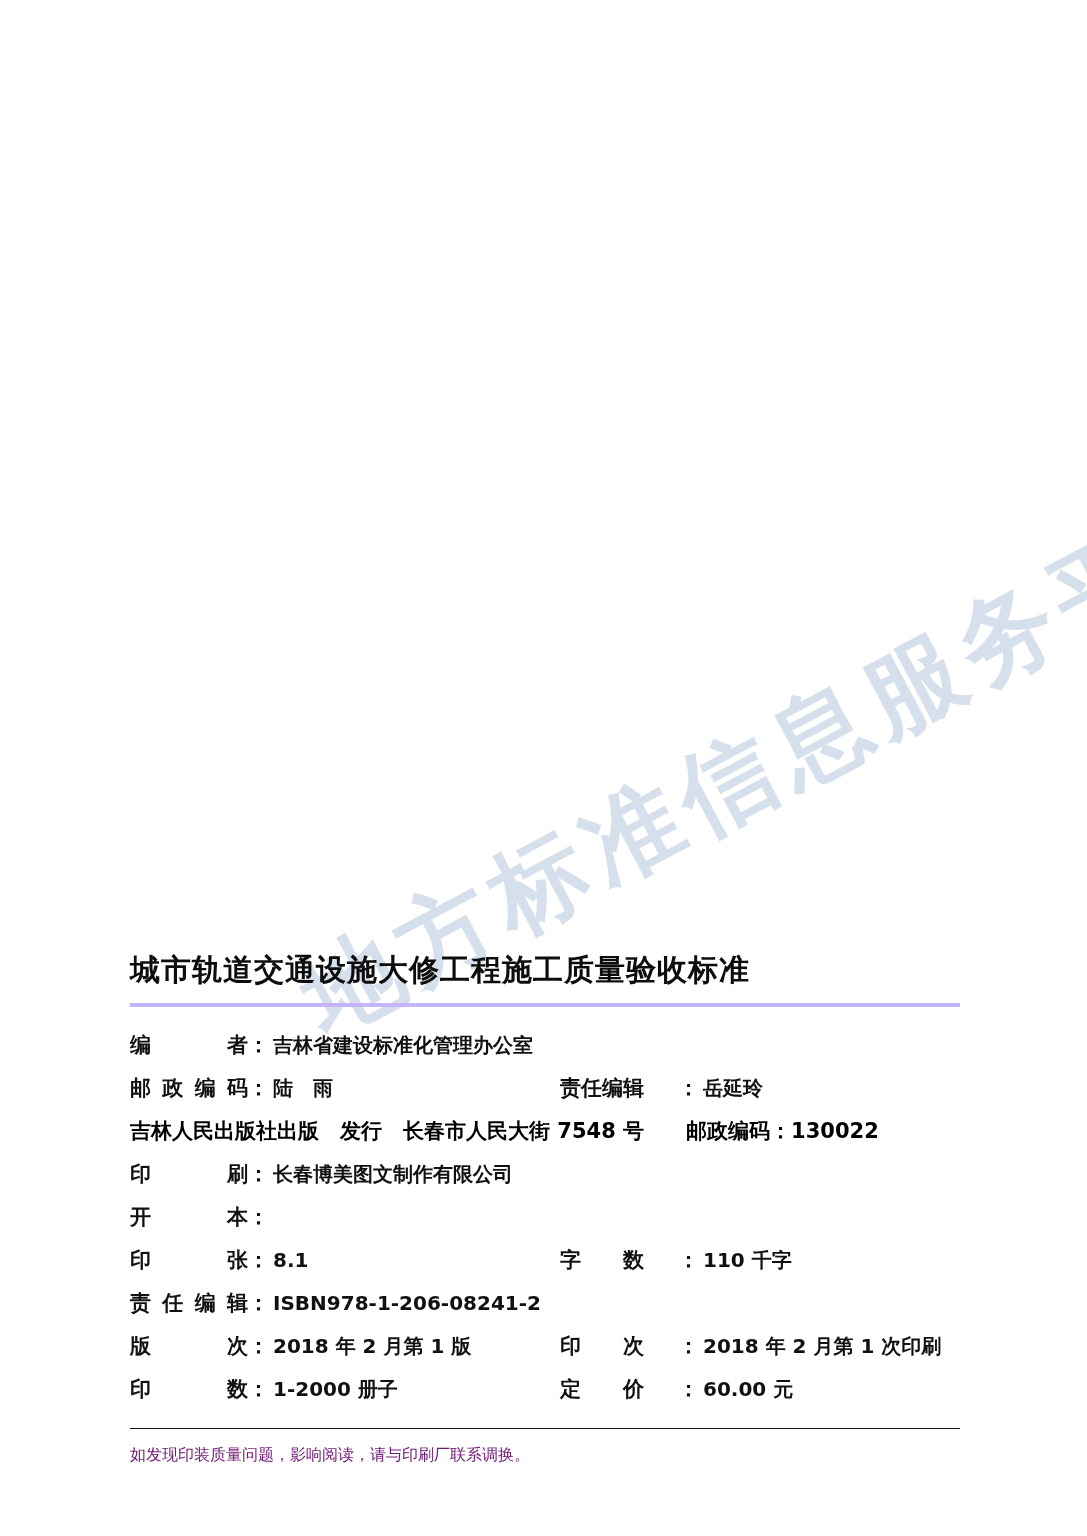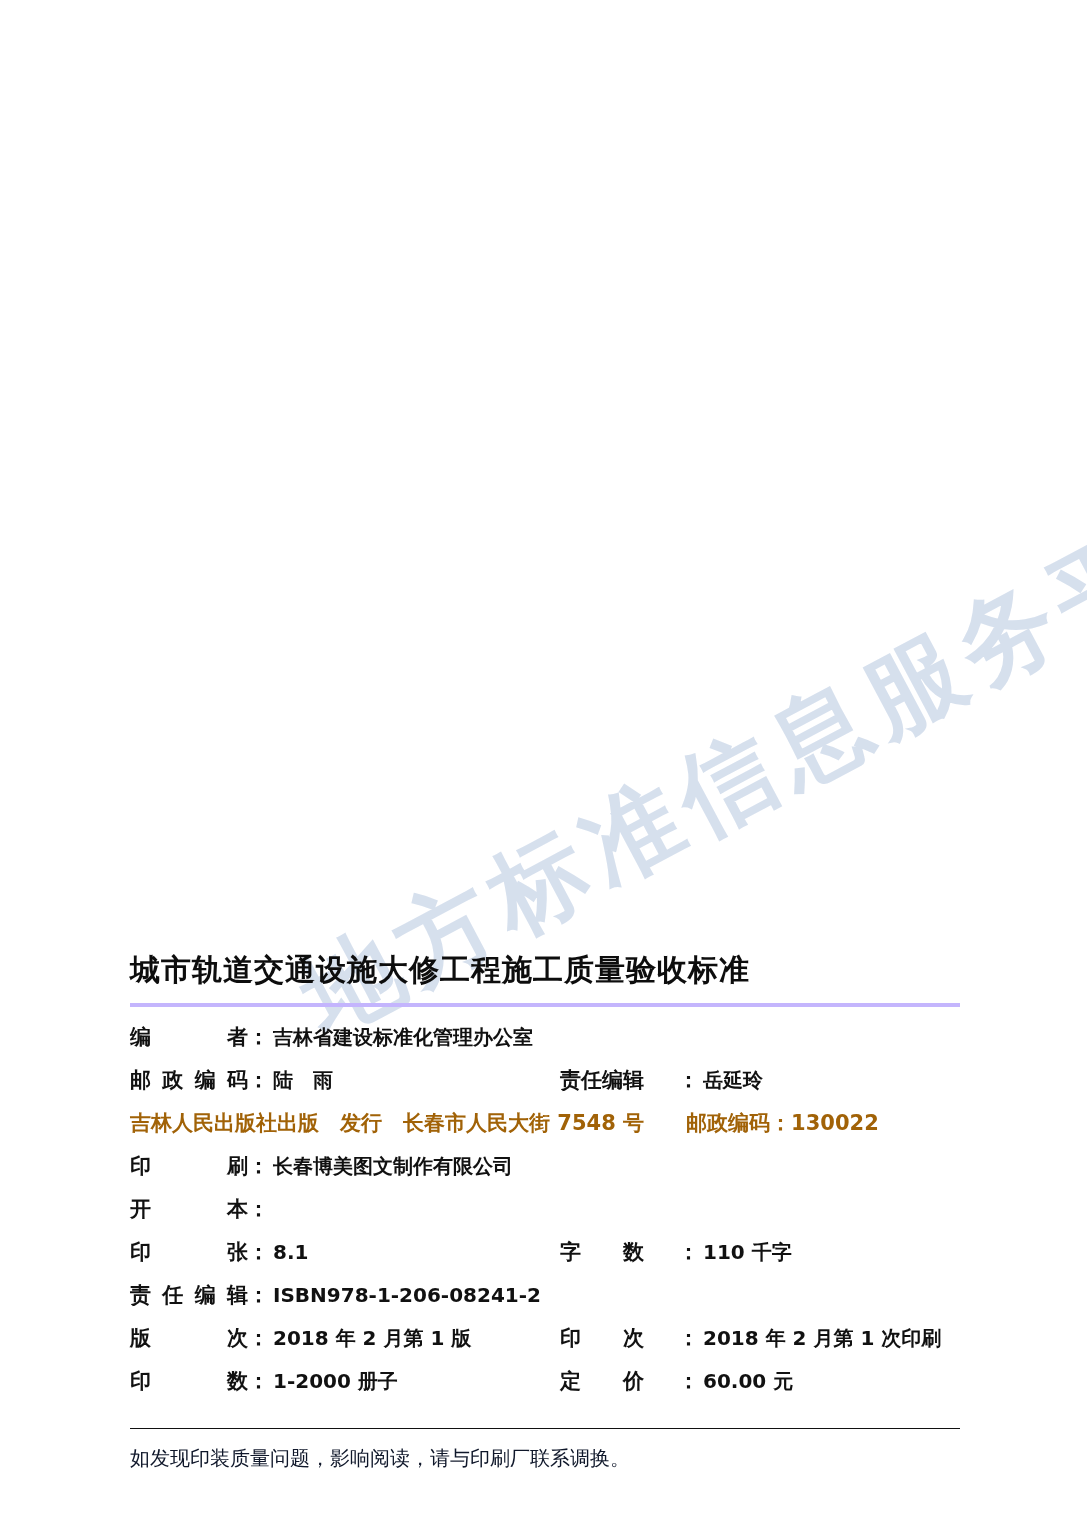--- a/index.html
+++ b/index.html
@@ -69,21 +69,21 @@
     box-sizing: border-box;
     white-space: nowrap;
   }
 
   .rows {
     margin-top: 16px;
   }
 
   .row {
     display: flex;
-    align-items: flex-start;
+    align-items: center;
     height: 43px;
     font-size: 21px;
     color: #111;
   }
 
   .cell {
     display: flex;
     align-items: baseline;
     white-space: nowrap;
   }
@@ -117,31 +117,31 @@
     font-size: 20px;
     font-weight: 700;
     color: #111;
     padding-left: 4px;
   }
 
   .publisher-line {
     font-family: "DejaVu Sans", "Liberation Sans", sans-serif;
     font-weight: 700;
     font-size: 21px;
-    color: #a16207;
+    color: #000000;
     white-space: nowrap;
   }
 
   .footer-note {
     margin-top: 18px;
     padding-top: 16px;
     border-top: 1.5px solid #111;
     font-family: "DejaVu Sans", "Liberation Sans", sans-serif;
-    font-size: 20px;
-    color: #0f172a;
+    font-size: 16px;
+    color: #701a75;
   }
 </style>
 </head>
 <body>
 
 <div class="watermark">
   <div class="watermark-text">地方标准信息服务平台</div>
 </div>
 
 <div class="page">

